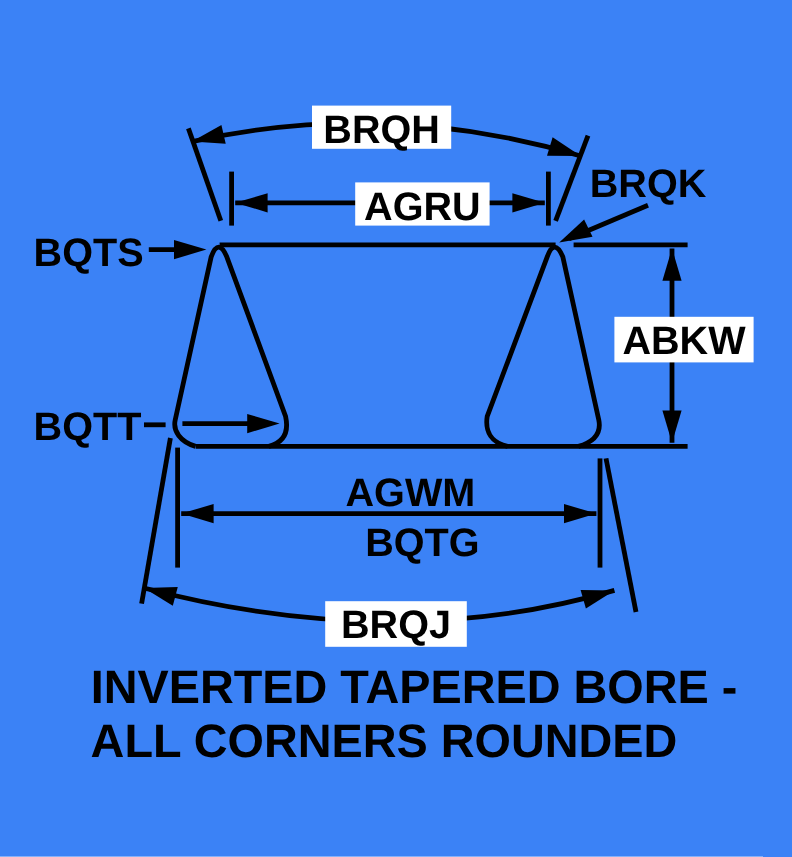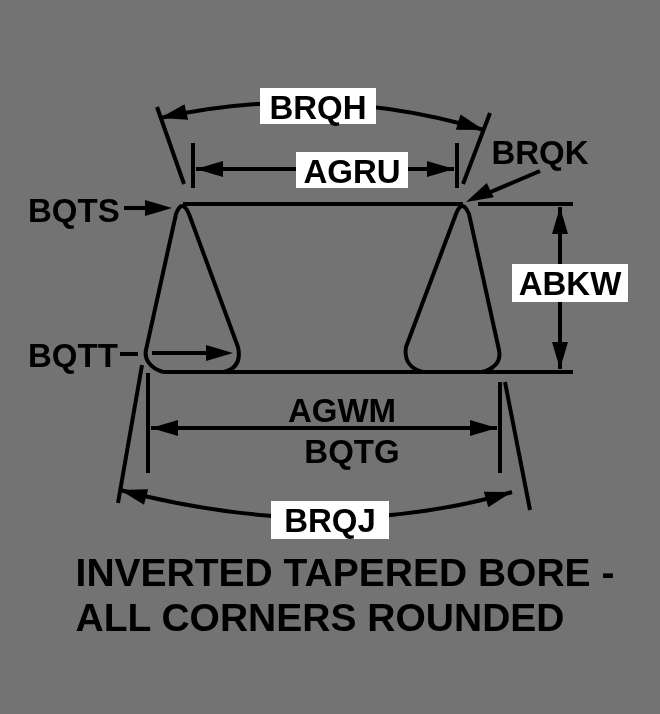--- a/index.html
+++ b/index.html
@@ -1,19 +1,19 @@
 <!DOCTYPE html>
 <html><head>
 <meta charset="utf-8">
 <style>
   html,body{margin:0;padding:0;background:#ffffff;}
   .stage{
     position:relative;
     width:660px;height:714px;
-    background:#737373;
+    background:#3b82f6;
     font-family:"Liberation Sans", sans-serif;
     overflow:hidden;
   }
   svg{display:block;}
   .ink{stroke:#000;stroke-width:4;fill:none;}
   .thin{stroke:#000;stroke-width:4;fill:none;}
   .ah{fill:#000;stroke:none;}
   .mask{fill:#fff;stroke:none;}
   text{fill:#000;font-family:"Liberation Sans", sans-serif;font-weight:bold;}
   .lbl{font-size:33px;}

